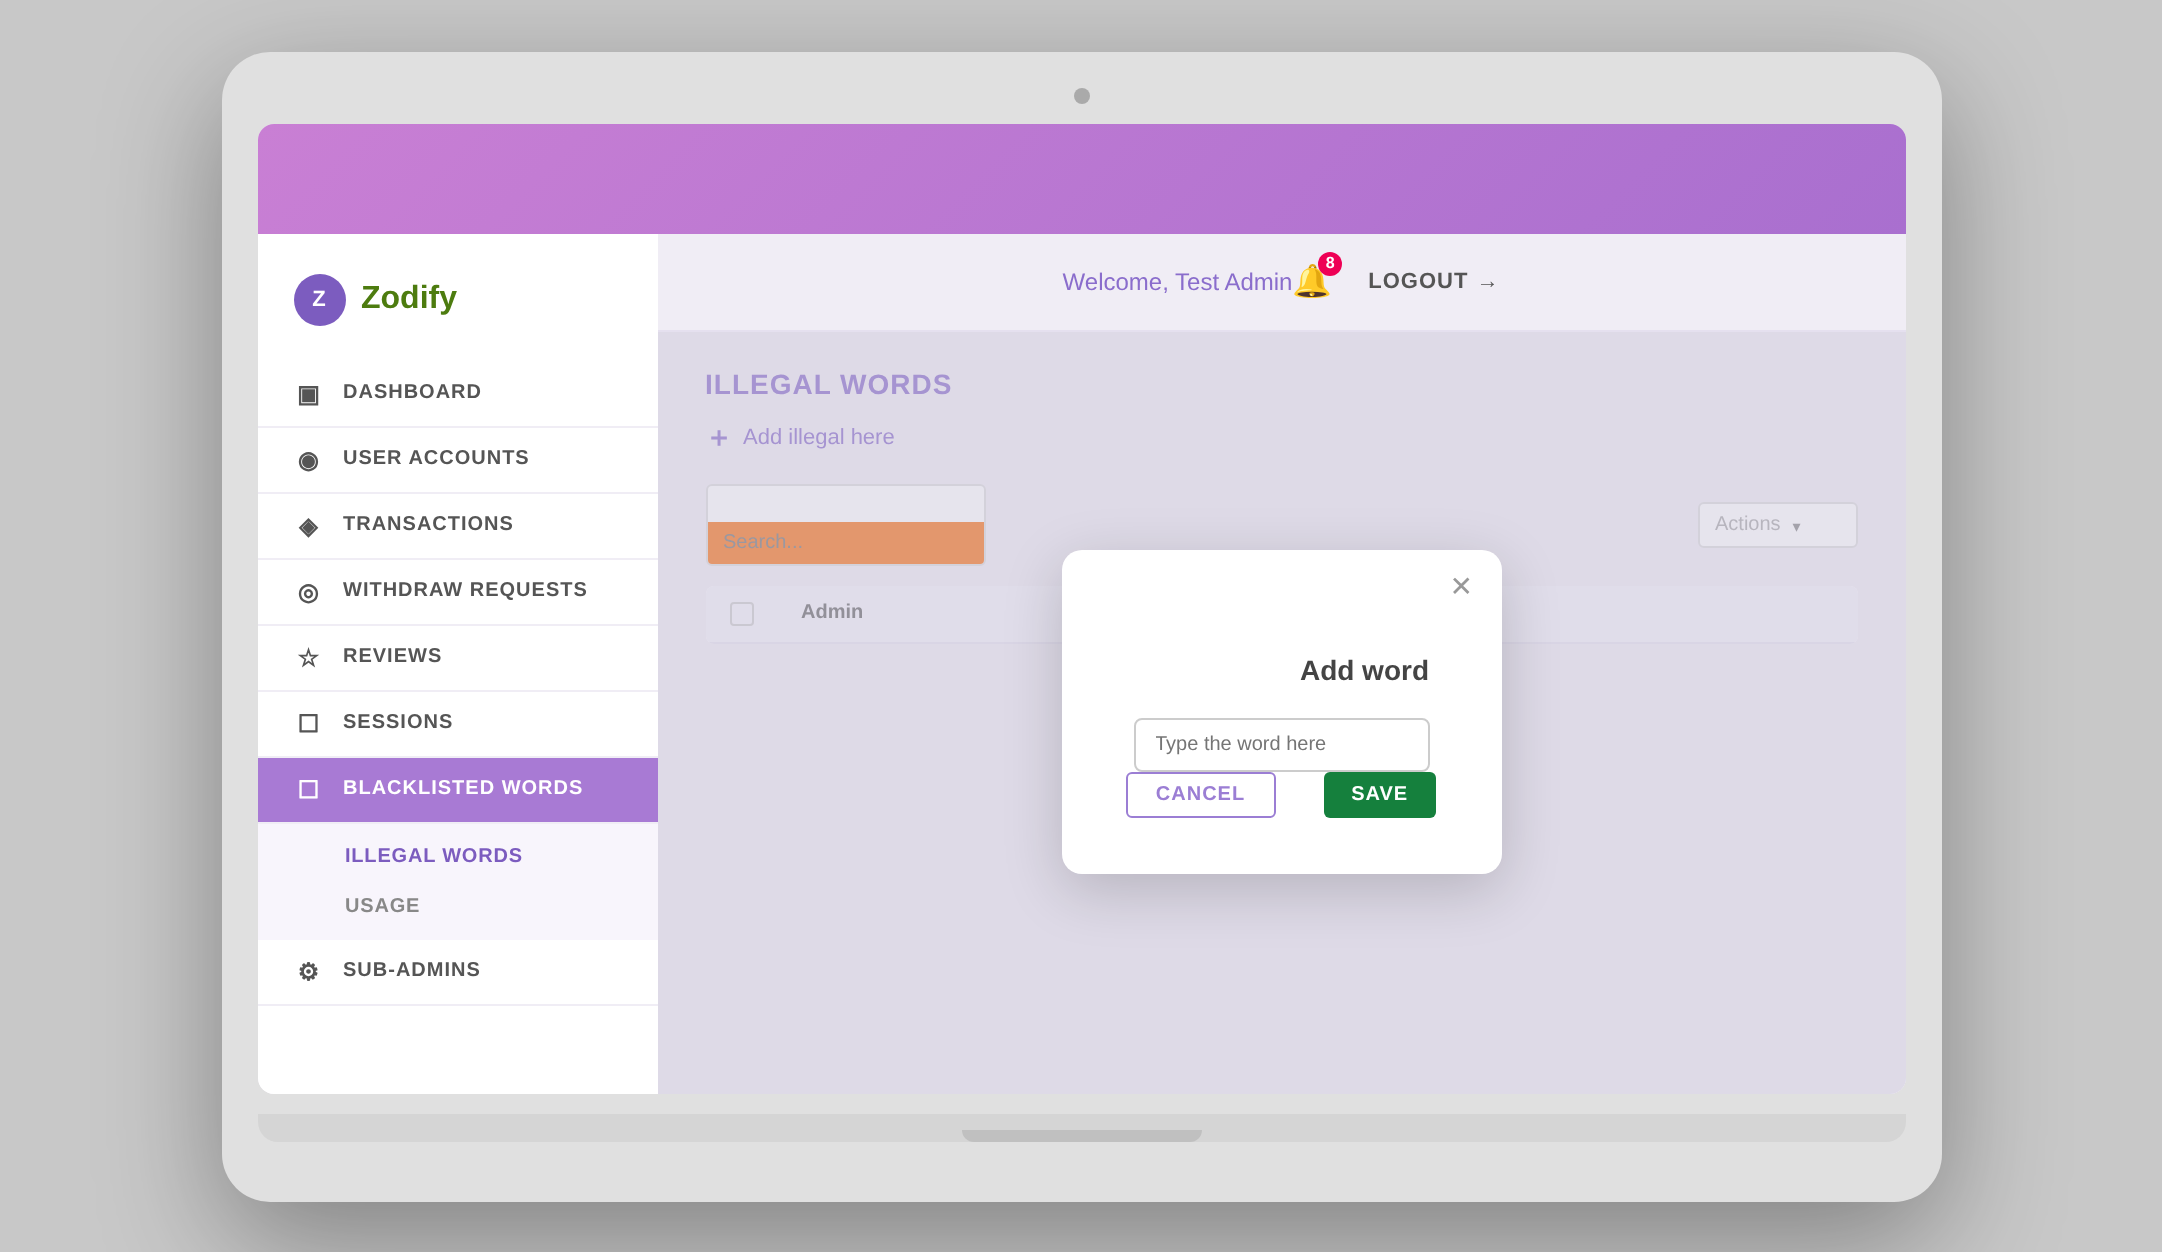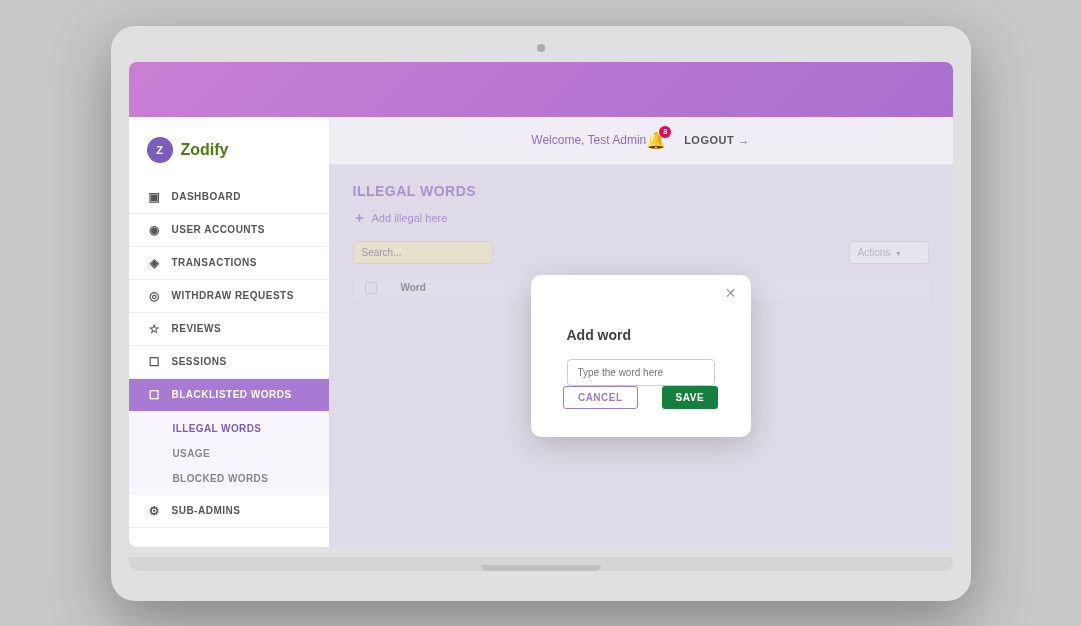--- a/index.html
+++ b/index.html
@@ -245,21 +245,22 @@
       overflow: hidden;
       width: 140px;
     }
 
     .search-input {
       border: none;
       outline: none;
       padding: 5px 8px;
       font-size: 10px;
       flex: 1;
-      background: #fef9c3;
+      background: #f97316;
+      margin-top: 18px;
     }
 
     .filter-select {
       display: flex;
       align-items: flex-end;
       background: #fff;
       border: 1px solid #ddd;
       border-radius: 3px;
       padding: 5px 8px;
       font-size: 10px;
@@ -331,21 +332,21 @@
       font-size: 14px;
       color: #999;
       cursor: pointer;
       font-weight: 300;
     }
 
     .modal-title {
       font-size: 14px;
       font-weight: 700;
       color: #444;
-      text-align: left;
+      text-align: right;
       margin-bottom: 16px;
       margin-top: 24px;
     }
 
     .modal-input {
       width: 100%;
       border: 1px solid #ccc;
       border-radius: 4px;
       padding: 7px 10px;
       font-size: 10px;
@@ -458,21 +459,20 @@
           <li class="sidebar-item active">
             <span class="item-icon">☐</span>
             <span>BLACKLISTED WORDS</span>
           </li>
 
         </ul>
 
         <div class="sidebar-submenu">
           <div class="sidebar-submenu-item active">ILLEGAL WORDS</div>
           <div class="sidebar-submenu-item">USAGE</div>
-          <div class="sidebar-submenu-item">BLOCKED WORDS</div>
         </div>
 
         <ul class="sidebar-nav">
           <li class="sidebar-item">
             <span class="item-icon">⚙</span>
             <span>SUB-ADMINS</span>
           </li>
         </ul>
       </aside>
 
@@ -511,21 +511,21 @@
               <span class="chevron">▾</span>
             </div>
           </div>
 
           <table class="data-table">
             <thead>
               <tr>
                 <th class="checkbox-cell">
                   <div class="checkbox"></div>
                 </th>
-                <th>Word</th>
+                <th>Admin</th>
                 <th>Action</th>
               </tr>
             </thead>
             <tbody>
             </tbody>
           </table>
 
           <div class="modal-overlay">
             <div class="modal-box">
               <span class="modal-close">✕</span>

